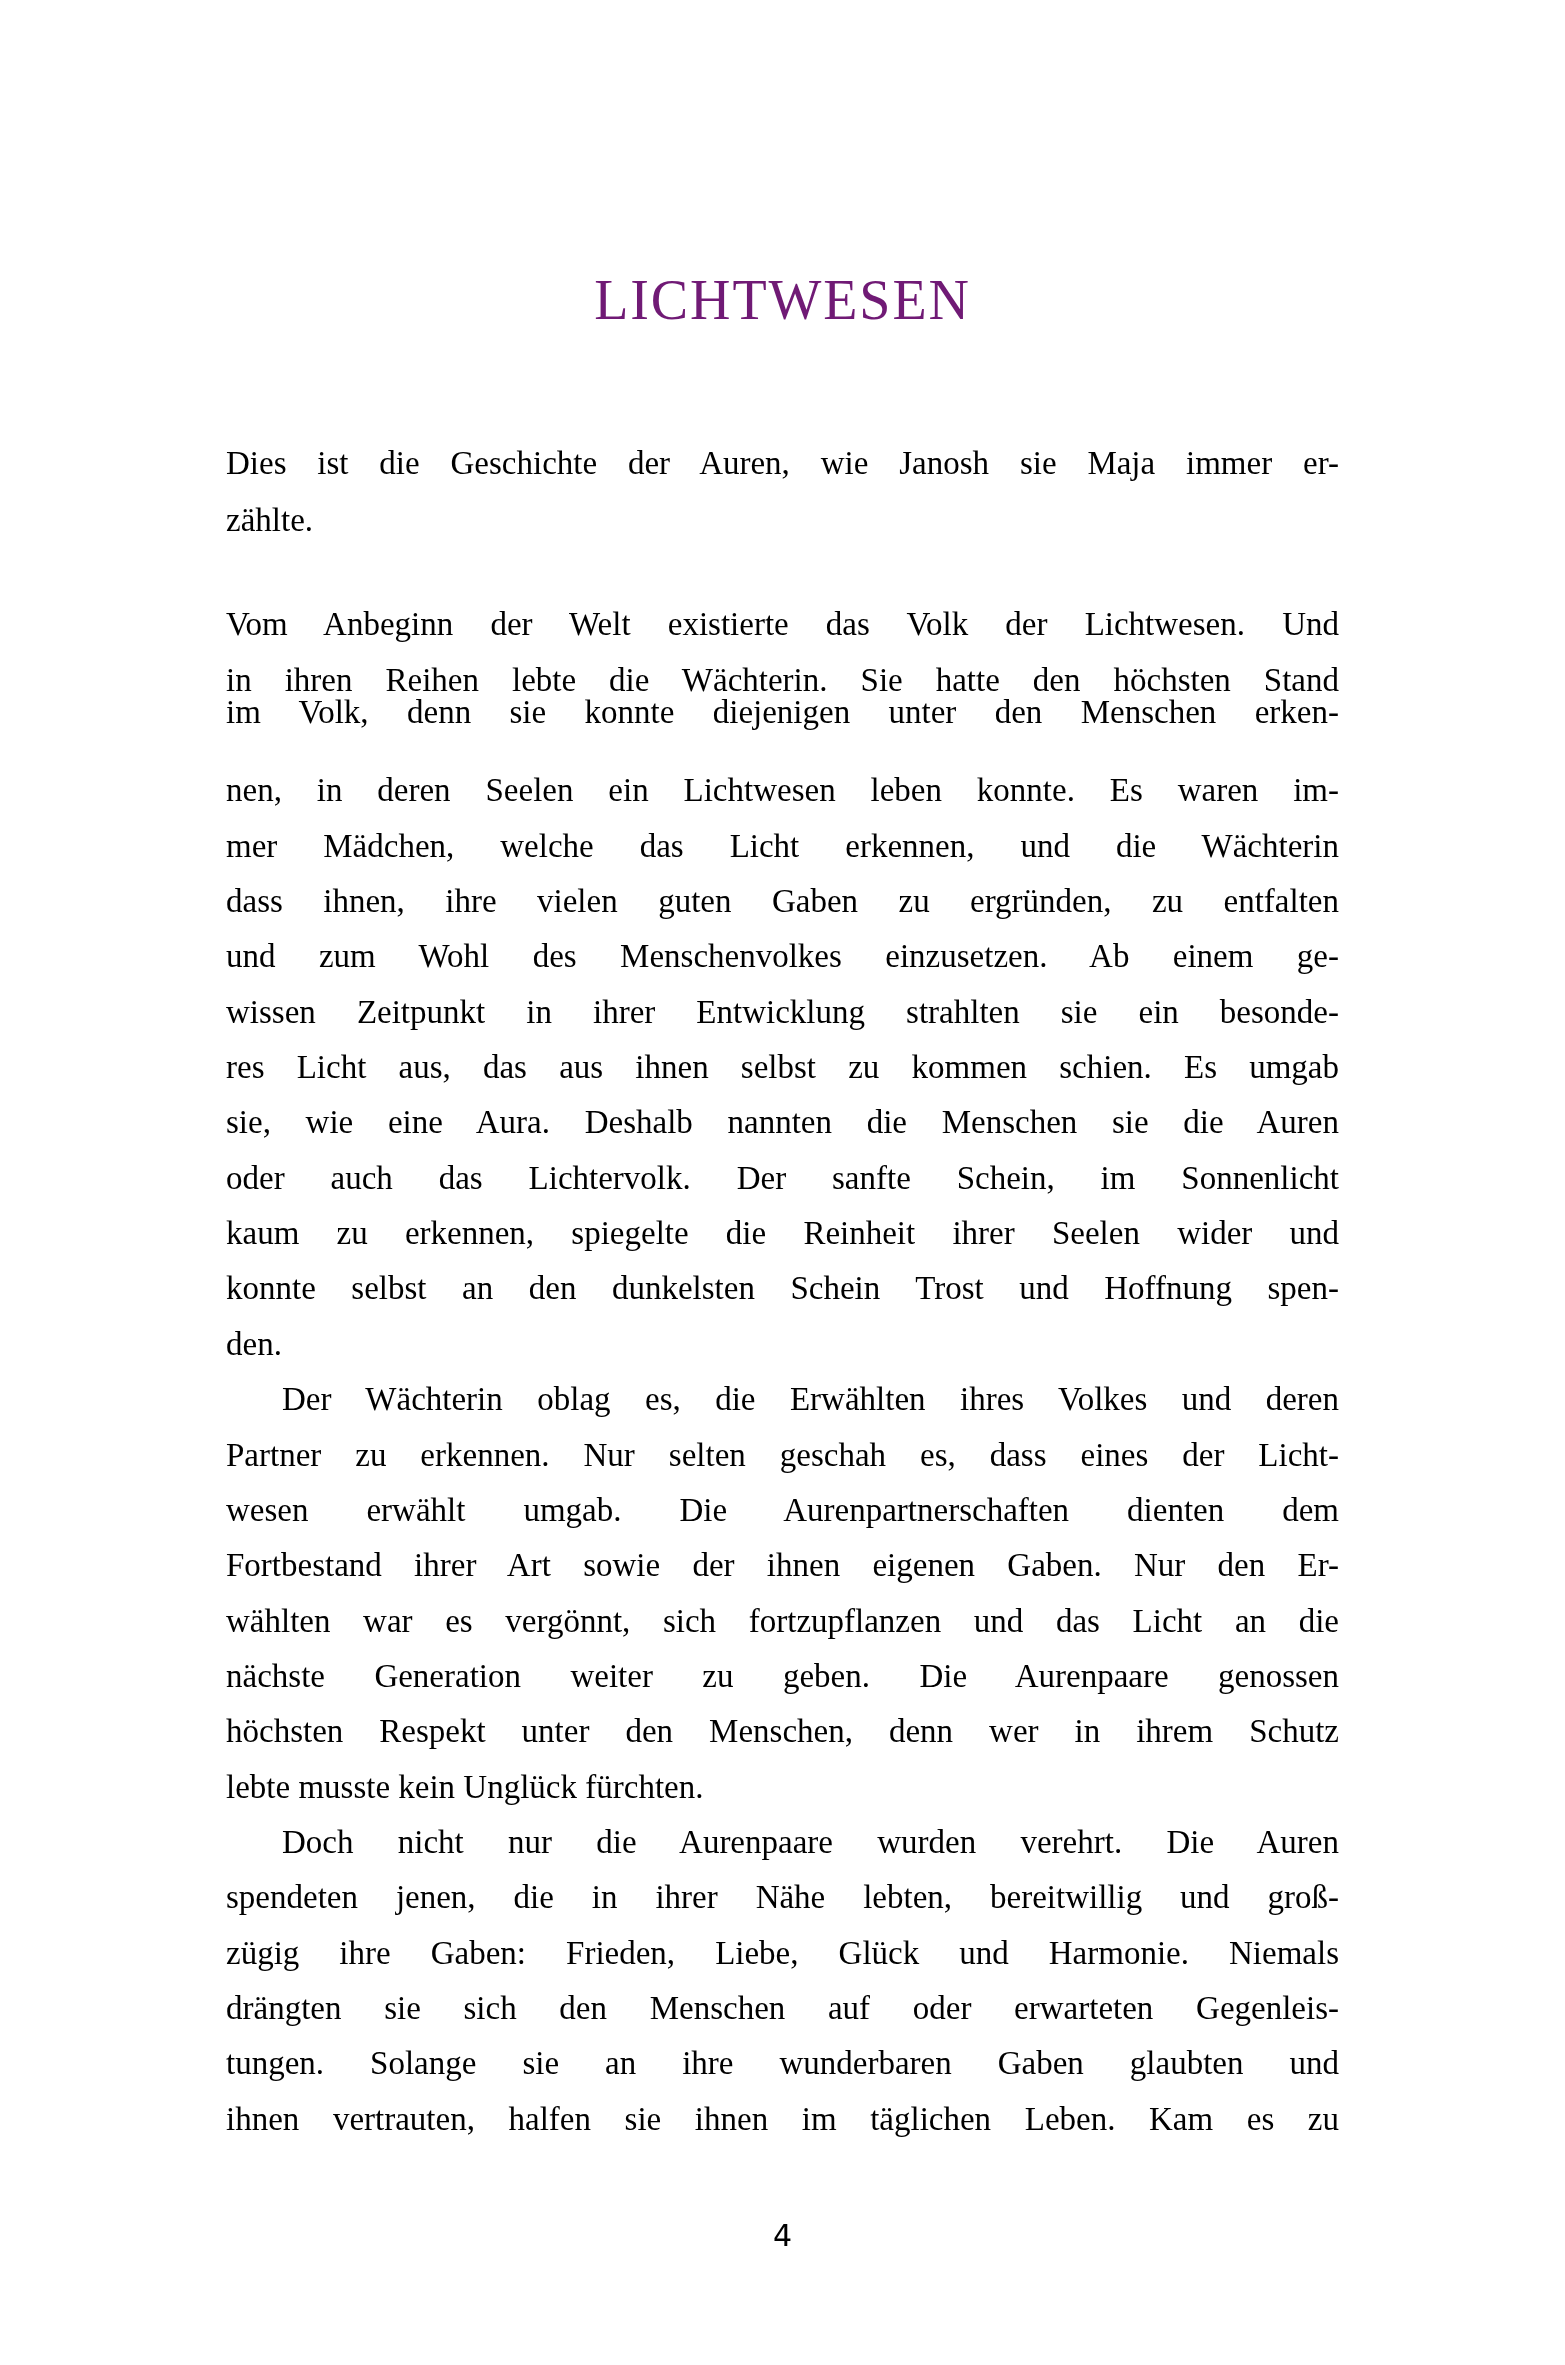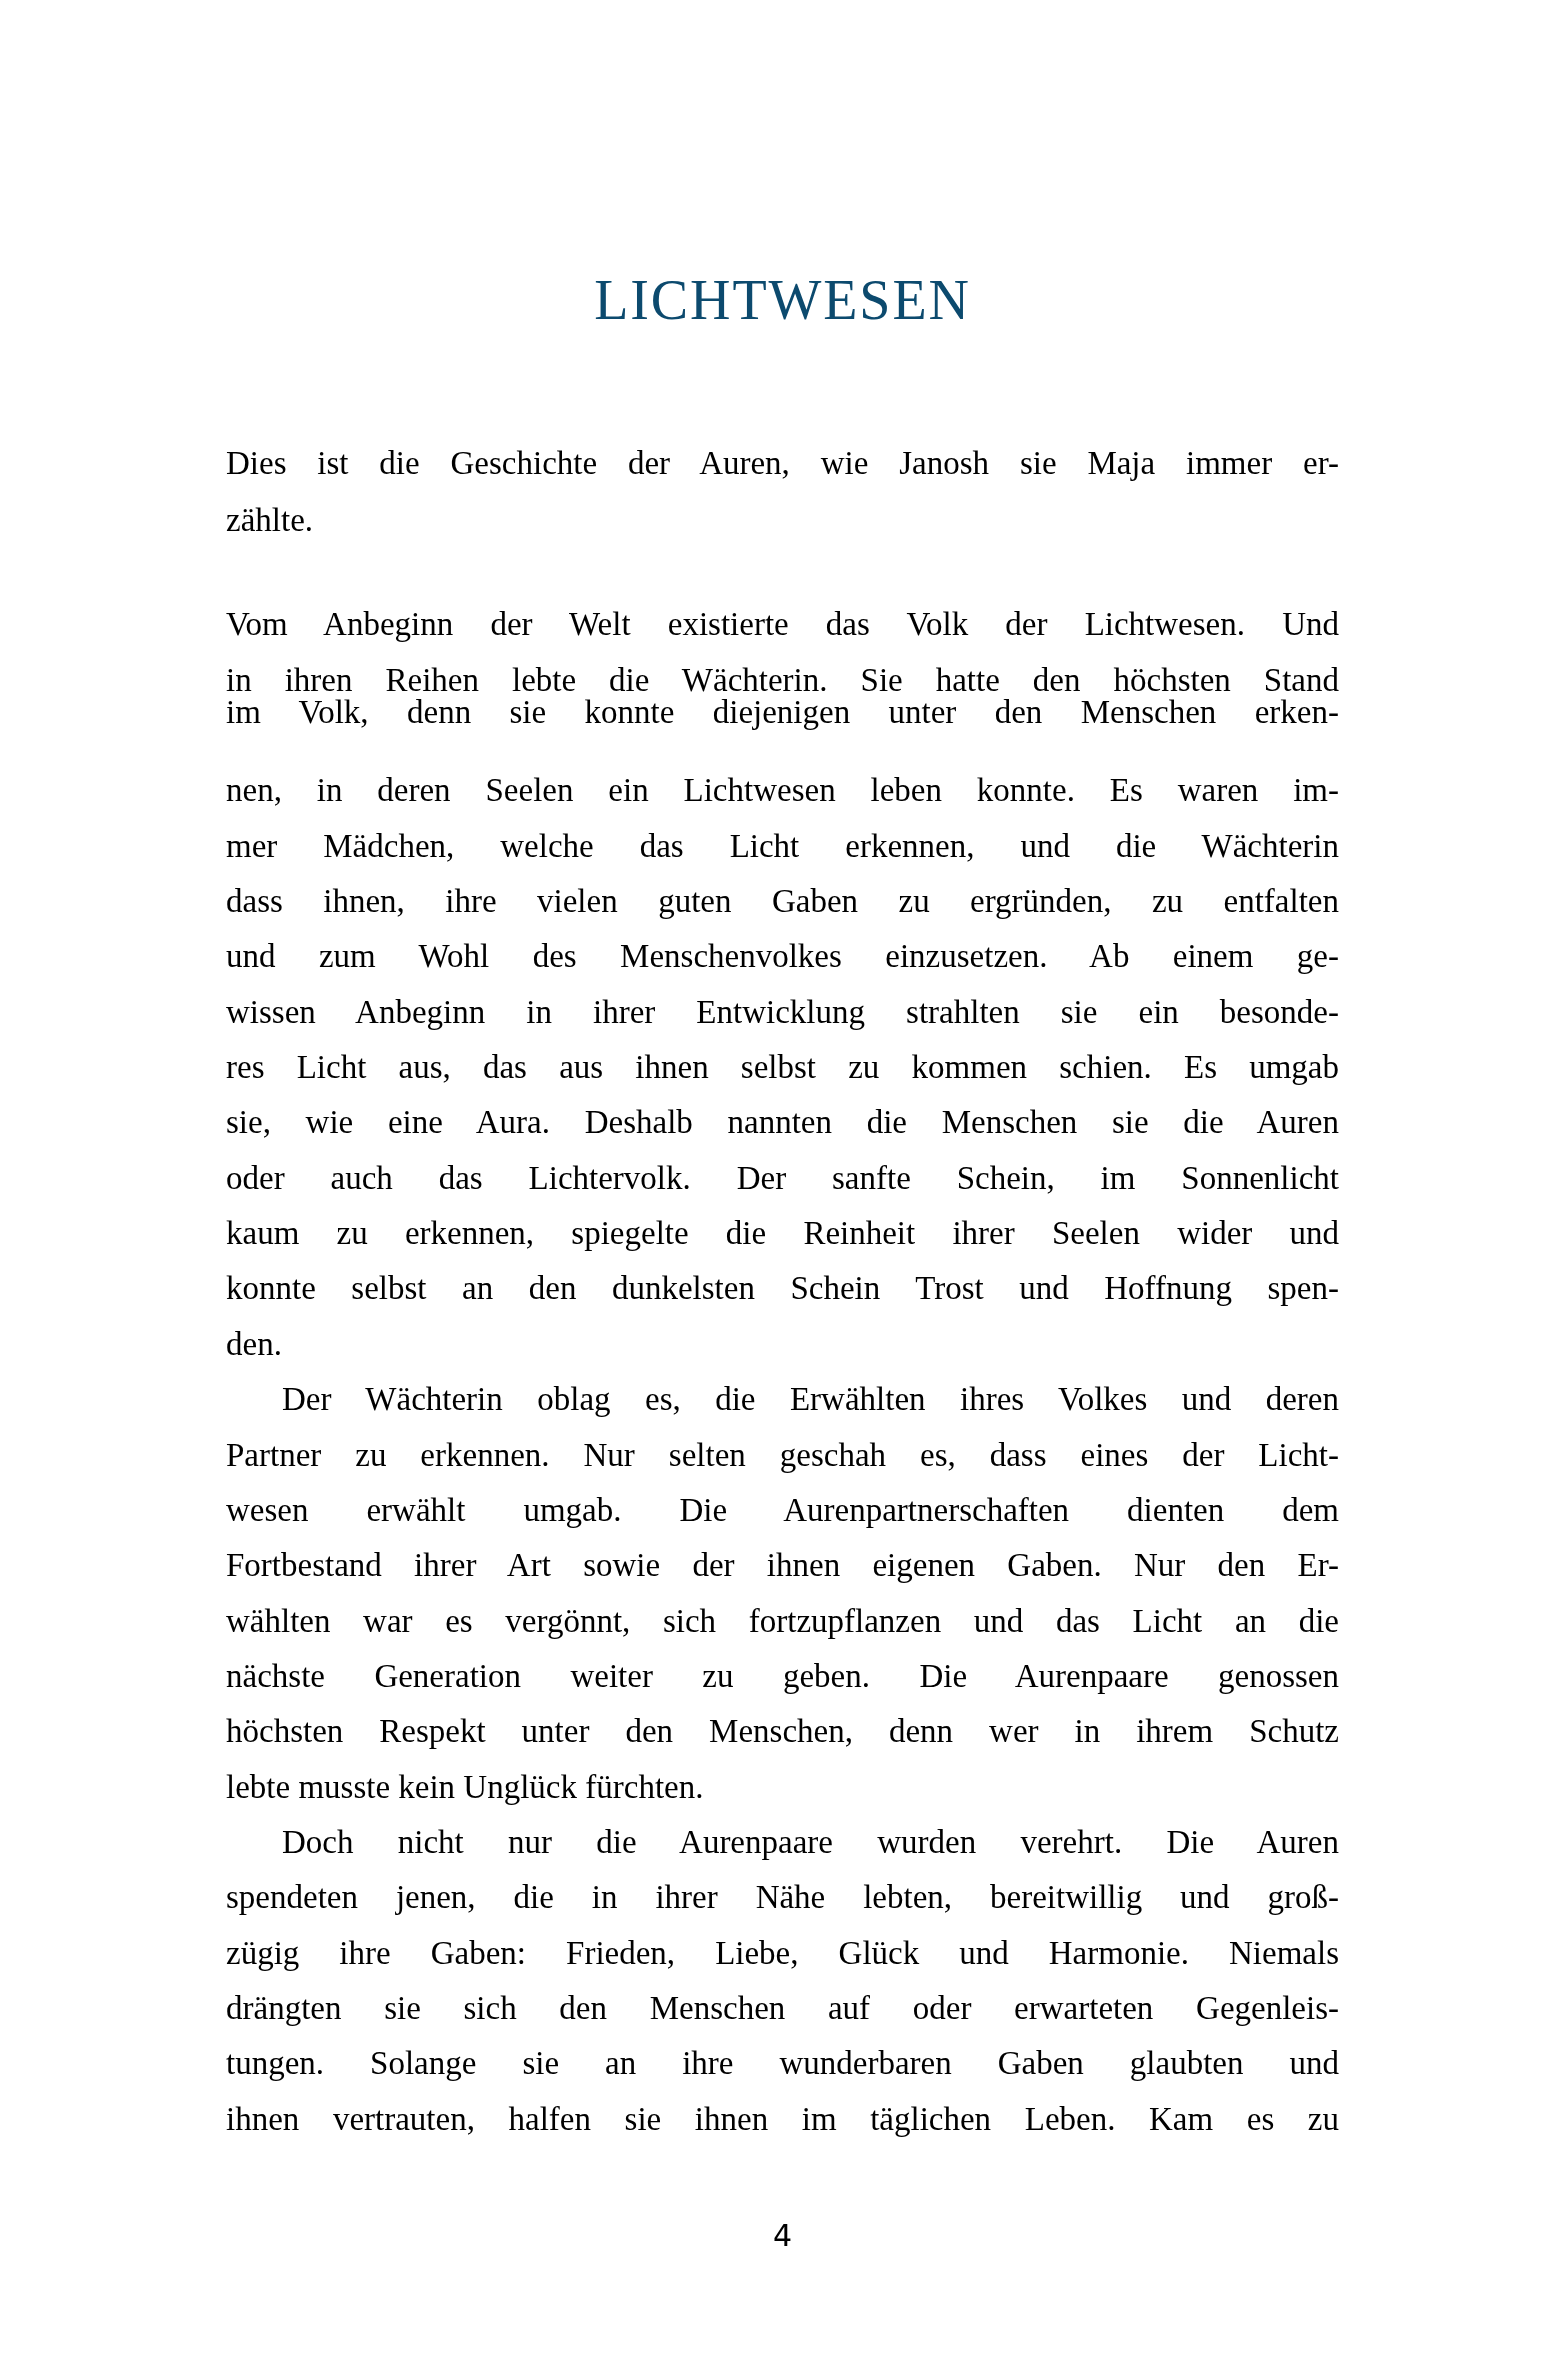--- a/index.html
+++ b/index.html
@@ -3,21 +3,21 @@
 <meta charset="utf-8">
 <style>
   html, body { margin: 0; padding: 0; background: #ffffff; }
   body { width: 1565px; height: 2460px; position: relative; overflow: hidden; }
   .page { position: absolute; left: 0; top: 0; width: 1565px; height: 2460px; background: #ffffff; color: #000000; }
   .title {
     position: absolute; left: 0; width: 1565px; top: 272px;
     text-align: center;
     font-family: "Liberation Serif", "DejaVu Serif", serif;
     font-size: 56px; letter-spacing: 1.9px; line-height: 1;
-    color: #0c4a6e;
+    color: #701a75;
   }
   .line {
     position: absolute; left: 226px; width: 1113px;
     font-family: "Liberation Serif", "DejaVu Serif", serif;
     font-size: 33px; line-height: 43px; height: 43px;
     white-space: nowrap; color: #000;
     text-align: justify; text-align-last: justify;
   }
   .line.last { text-align-last: left; }
   .line.indent { text-indent: 56px; }
@@ -42,21 +42,21 @@
     </div>
 
     <div>
       <div class="line" style="top:603px">Vom Anbeginn der Welt existierte das Volk der Lichtwesen. Und</div>
       <div class="line" style="top:659px">in ihren Reihen lebte die Wächterin. Sie hatte den höchsten Stand</div>
       <div class="line" style="top:691px">im Volk, denn sie konnte diejenigen unter den Menschen erken-</div>
       <div class="line" style="top:769px">nen, in deren Seelen ein Lichtwesen leben konnte. Es waren im-</div>
       <div class="line" style="top:825px">mer Mädchen, welche das Licht erkennen, und die Wächterin</div>
       <div class="line" style="top:880px">dass ihnen, ihre vielen guten Gaben zu ergründen, zu entfalten</div>
       <div class="line" style="top:935px">und zum Wohl des Menschenvolkes einzusetzen. Ab einem ge-</div>
-      <div class="line" style="top:991px">wissen Anbeginn in ihrer Entwicklung strahlten sie ein besonde-</div>
+      <div class="line" style="top:991px">wissen Zeitpunkt in ihrer Entwicklung strahlten sie ein besonde-</div>
       <div class="line" style="top:1046px">res Licht aus, das aus ihnen selbst zu kommen schien. Es umgab</div>
       <div class="line" style="top:1101px">sie, wie eine Aura. Deshalb nannten die Menschen sie die Auren</div>
       <div class="line" style="top:1157px">oder auch das Lichtervolk. Der sanfte Schein, im Sonnenlicht</div>
       <div class="line" style="top:1212px">kaum zu erkennen, spiegelte die Reinheit ihrer Seelen wider und</div>
       <div class="line" style="top:1267px">konnte selbst an den dunkelsten Schein Trost und Hoffnung spen-</div>
       <div class="line last" style="top:1323px">den.</div>
     </div>
 
     <div>
       <div class="line indent" style="top:1378px">Der Wächterin oblag es, die Erwählten ihres Volkes und deren</div>

